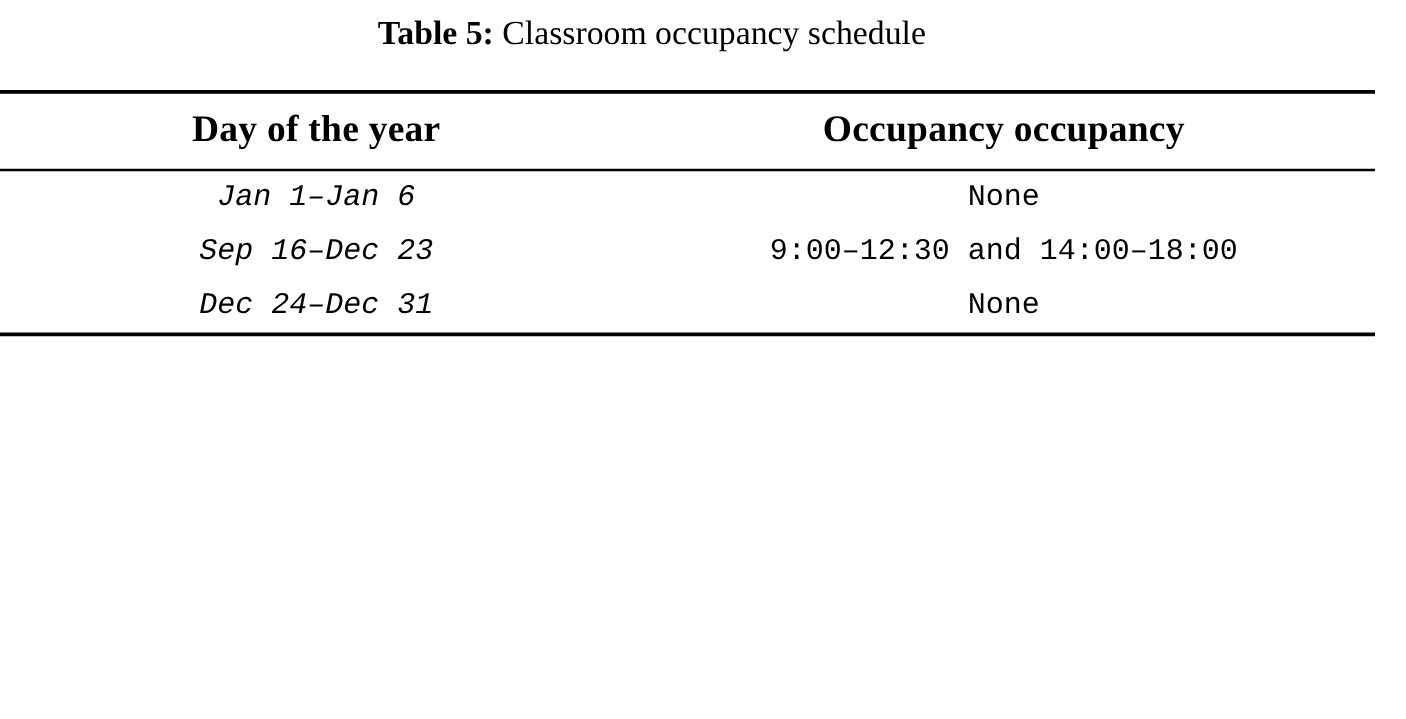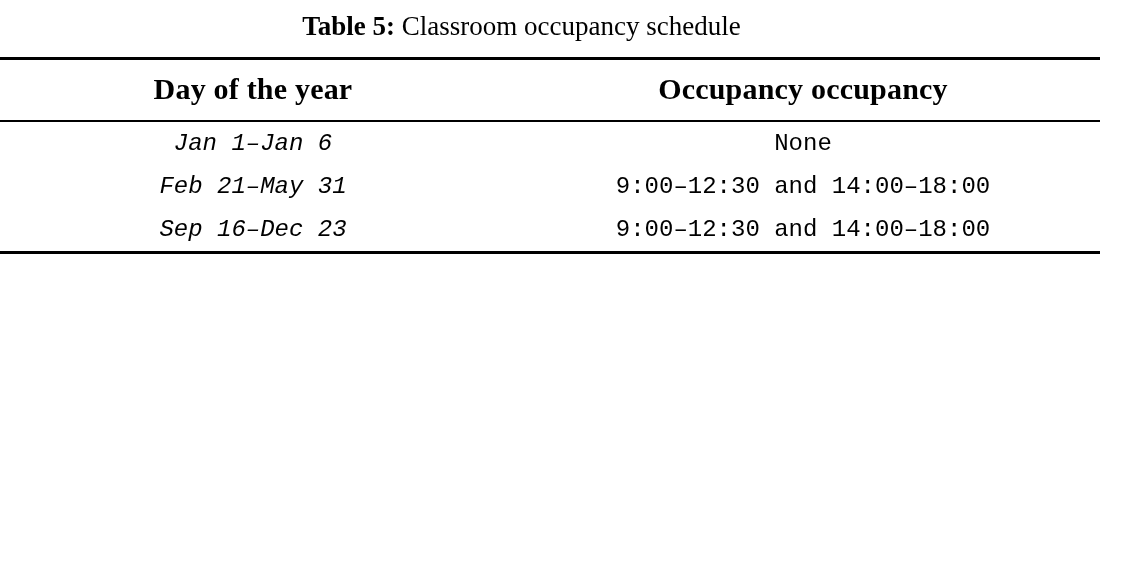--- a/index.html
+++ b/index.html
@@ -29,21 +29,21 @@
   }
   .caption .caption-label {
     font-weight: bold;
   }
   .caption .caption-text {
     font-weight: normal;
   }
   table.data-table {
     border-collapse: collapse;
     width: 1100px;
-    margin: 1px auto;
+    margin: 16px auto;
     table-layout: fixed;
   }
   table.data-table col.col-day { width: 46%; }
   table.data-table col.col-sched { width: 54%; }
 
   .rule-top td,
   .rule-mid td,
   .rule-bottom td {
     padding: 0;
     height: 0;
@@ -110,26 +110,26 @@
             <div class="rule-line-light"></div>
           </td>
       </tr>
     </thead>
     <tbody>
       <tr>
         <td class="day-cell">Jan 1–Jan 6</td>
         <td class="sched-cell">None</td>
       </tr>
       <tr>
-        <td class="day-cell">Feb 21–May 31</td>
+        <td class="day-cell">Sep 16–Dec 23</td>
         <td class="sched-cell">9:00–12:30 and 14:00–18:00</td>
       </tr>
       <tr>
-        <td class="day-cell">Sep 16–Dec 23</td>
-        <td class="sched-cell">9:00–12:30 and 14:00–18:00</td>
+        <td class="day-cell">Dec 24–Dec 31</td>
+        <td class="sched-cell">None</td>
       </tr>
       <tr class="rule-bottom">
         <td colspan="2">
             <div class="rule-line-heavy"></div>
           </td>
       </tr>
     </tbody>
   </table>
 
 </div>

